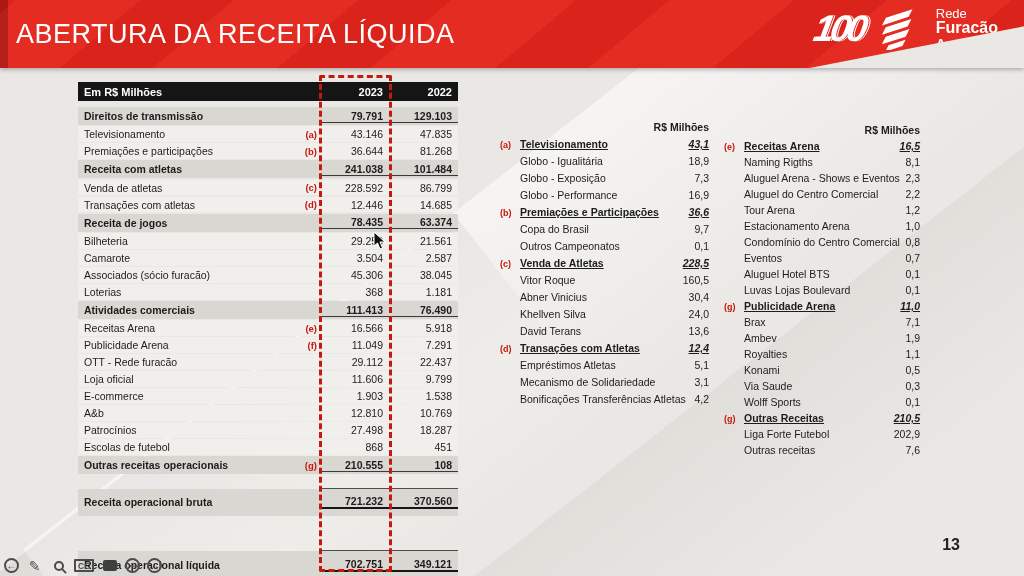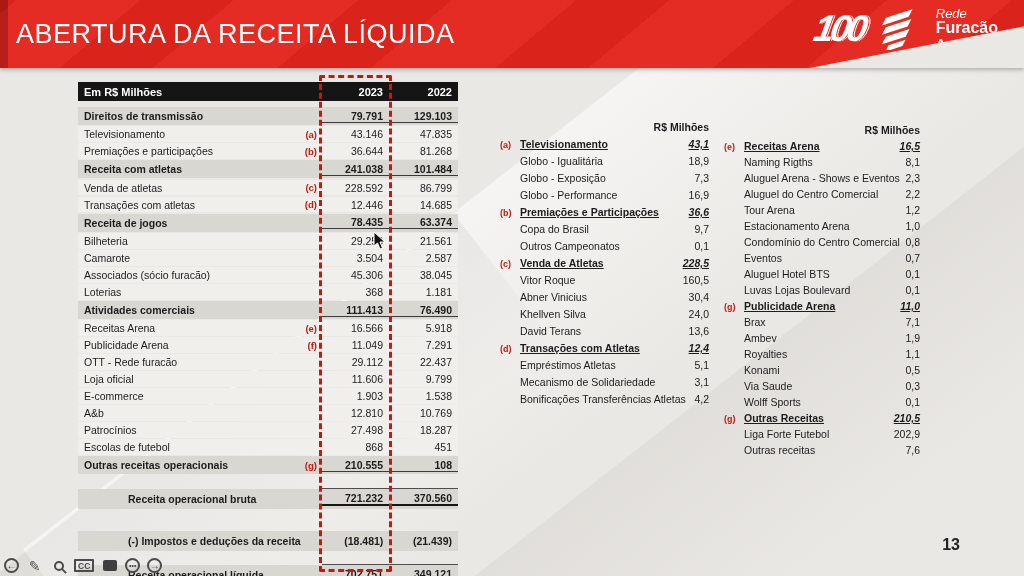--- a/index.html
+++ b/index.html
@@ -15,21 +15,21 @@
 
   
   .banner{position:absolute;top:0;left:0;width:1024px;height:68px;background:#e3251c;overflow:hidden;box-shadow:0 2px 4px rgba(0,0,0,.25);}
   .banner::before{content:"";position:absolute;left:0;top:0;bottom:0;width:8px;background:#8f110c;opacity:.55;}
   .banner::after{content:"";position:absolute;inset:0;background:repeating-linear-gradient(-40deg,rgba(0,0,0,.045) 0 60px,rgba(255,255,255,.03) 60px 140px);}
   .banner-title{position:absolute;left:16px;top:50%;transform:translateY(-50%);color:#fff;font-size:27px;letter-spacing:.5px;z-index:3;}
   .banner-logos{position:absolute;right:26px;top:7px;display:flex;align-items:center;gap:14px;z-index:2;}
   .logo-100{color:#fff;font-size:37px;font-weight:bold;font-style:italic;transform:skewX(-10deg);letter-spacing:-4px;text-shadow:1px 0 #e3251c,2px 0 #fff;}
   .wing{display:block;}
   .brand-text{color:#fff;line-height:1.02;}
-  .brand-text .b1{font-size:13px;font-style:italic;}
+  .brand-text .b1{font-size:13px;}
   .brand-text .b2{font-size:16px;font-weight:bold;}
   .brand-text .b3{font-size:14px;font-weight:bold;}
   .banner-slash{position:absolute;right:-30px;bottom:-26px;width:320px;height:42px;background:#eae8e4;transform:rotate(-11deg);z-index:4;}
 
   
   .main-table{position:absolute;left:78px;top:82px;width:380px;}
   .thead{display:flex;align-items:center;background:#151515;color:#fff;height:19px;font-size:11px;font-weight:bold;}
   .h-label{flex:1;padding-left:6px;}
   .h-num{text-align:right;}
   .h23{width:70px;padding-right:9px;}
@@ -37,21 +37,21 @@
   .trows{margin-top:6px;}
   .trow{display:flex;align-items:center;height:15.6px;margin-bottom:1.4px;font-size:10.5px;background:#f0efec;}
   .tlabel{flex:1;padding-left:6px;white-space:nowrap;}
   .tletter{width:22px;text-align:right;padding-right:5px;color:#c6180f;font-weight:bold;font-size:9.5px;}
   .tnum{text-align:right;white-space:nowrap;}
   .n23{width:70px;padding-right:9px;}
   .n22{width:66px;padding-right:6px;}
   .trow.section,.trow.gray,.trow.total{background:#d9d7d2;font-weight:bold;}
   .trow.section{height:18px;}
   .trow.section .tnum{border-bottom:1px solid #3a3a3a;}
-  .trow.total,.trow.gray{height:20px;padding-left:44px;}
+  .trow.total,.trow.gray{height:27px;}
   .trow.total .tnum{border-bottom:2.5px solid #161616;}
   .tspacer{display:flex;height:21px;}
   .tspacer.lined{height:13px;}
   .sp-fill{flex:1;}
   .tspacer .sp.n23{width:70px;}
   .tspacer .sp.n22{width:66px;}
   .tspacer.lined .sp{border-bottom:1px solid #4d4d4d;}
 
   
   .dash-box{position:absolute;left:319px;top:75px;width:73px;height:497px;border:3px dashed #c6180f;border-radius:2px;pointer-events:none;z-index:5;}
@@ -256,26 +256,20 @@
         <span class="tlabel">Receita operacional bruta</span>
         <span class="tletter"></span>
         <span class="tnum n23">721.232</span>
         <span class="tnum n22">370.560</span>
       </div>
       <div class="tspacer">
         <span class="sp-fill"></span>
         <span class="sp n23"></span>
         <span class="sp n22"></span>
       </div>
-      <div class="trow gray">
-        <span class="tlabel">(-) Impostos e deduções da receita</span>
-        <span class="tletter"></span>
-        <span class="tnum n23">(18.481)</span>
-        <span class="tnum n22">(21.439)</span>
-      </div>
       <div class="tspacer lined">
         <span class="sp-fill"></span>
         <span class="sp n23"></span>
         <span class="sp n22"></span>
       </div>
       <div class="trow total">
         <span class="tlabel">Receita operacional líquida</span>
         <span class="tletter"></span>
         <span class="tnum n23">702.751</span>
         <span class="tnum n22">349.121</span>

